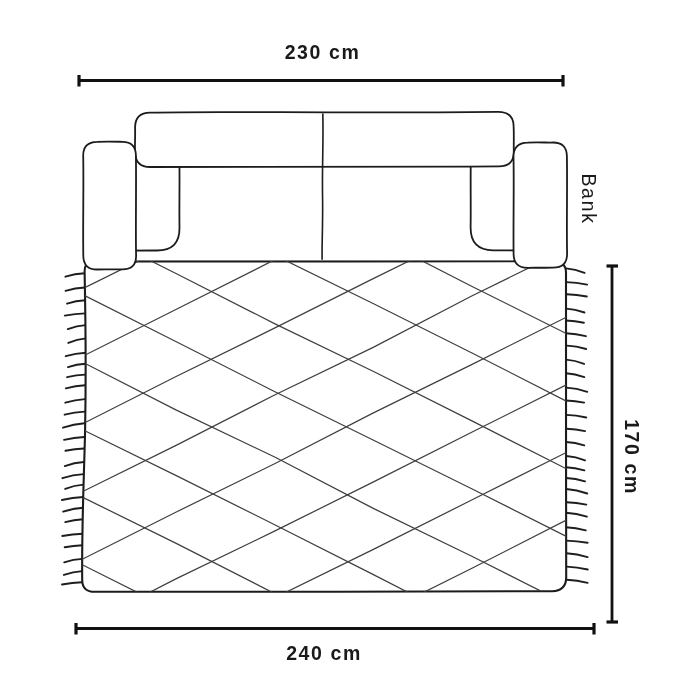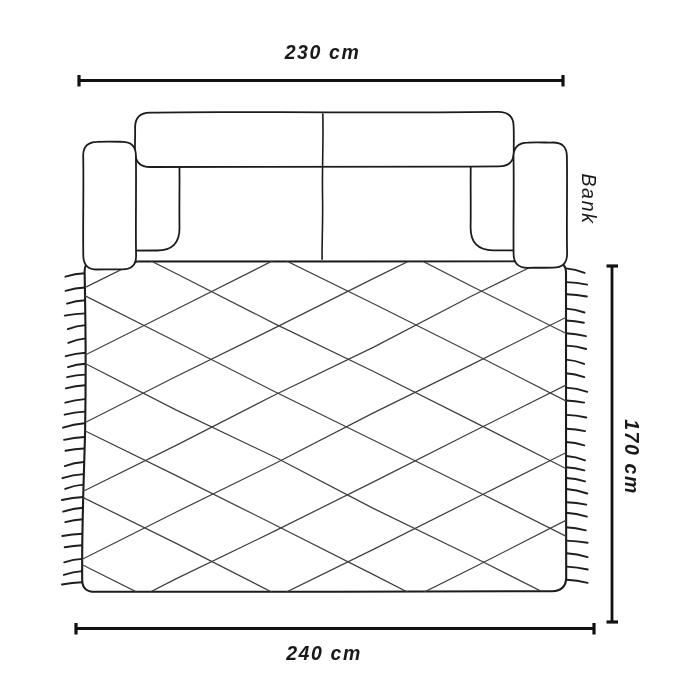--- a/index.html
+++ b/index.html
@@ -1,16 +1,16 @@
 <!DOCTYPE html>
 <html><head>
 <meta charset="utf-8">
 <style>
   html,body { margin:0; padding:0; background:#ffffff; }
-  .wrap { width:660px; height:700px; position:relative; font-family:"Liberation Sans", sans-serif;font-style:italic; }
+  .wrap { width:660px; height:700px; position:relative; font-family:"Liberation Sans", sans-serif; }
   text { fill:#1a1a1a; }
   .dimtxt { font-size:19.5px; font-weight:bold; letter-spacing:1.6px; }
   .banktxt { font-size:19.5px; font-weight:normal; letter-spacing:1.7px; }
 </style>
 </head>
 <body>
 <div class="wrap">
 <svg width="700" height="700" viewBox="0 0 700 700" xmlns="http://www.w3.org/2000/svg">
 
 <rect x="0" y="0" width="700" height="700" fill="#ffffff"></rect>

